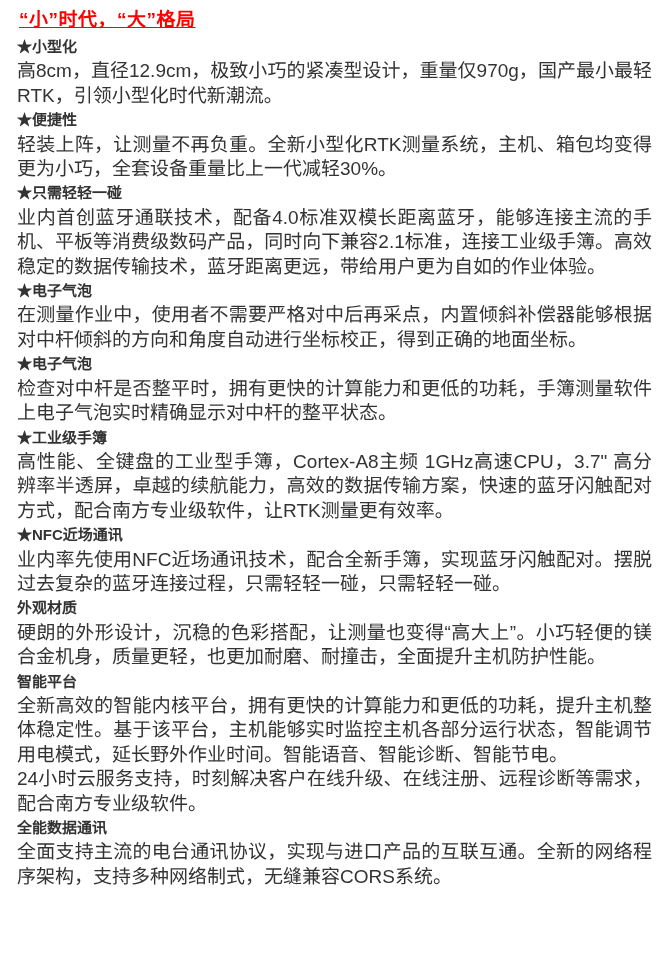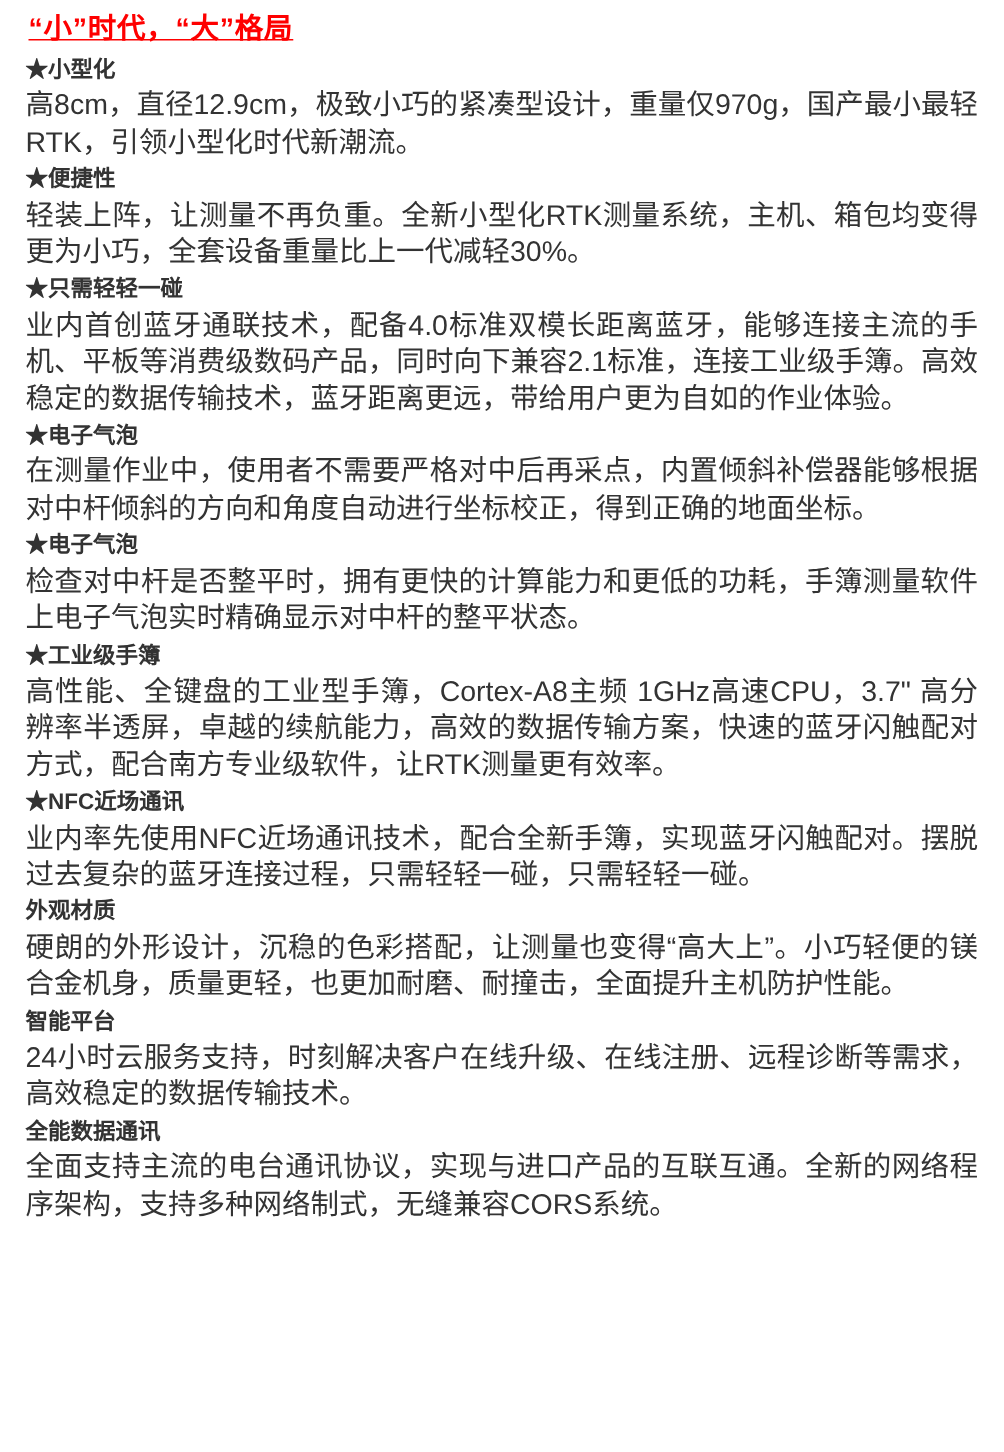--- a/index.html
+++ b/index.html
@@ -94,24 +94,25 @@
   <section class="feature">
   </section>
 
   <section class="feature">
     <h2 class="feature-heading">外观材质</h2>
     <p class="feature-body">硬朗的外形设计，沉稳的色彩搭配，让测量也变得“高大上”。小巧轻便的镁合金机身，质量更轻，也更加耐磨、耐撞击，全面提升主机防护性能。</p>
   </section>
 
   <section class="feature">
     <h2 class="feature-heading">智能平台</h2>
+    <p class="feature-body">全新高效的智能内核平台，拥有更快的计算能力和更低的功耗，提升主机整体稳定性。基于该平台，主机能够实时监控主机各部分运行状态，智能调节用电模式，延长野外作业时间。智能语音、智能诊断、智能节电。</p>
   </section>
 
   <section class="feature">
-    <p class="feature-body">24小时云服务支持，时刻解决客户在线升级、在线注册、远程诊断等需求，高效稳定的数据传输技术。</p>
+    <p class="feature-body">24小时云服务支持，时刻解决客户在线升级、在线注册、远程诊断等需求，配合南方专业级软件。</p>
   </section>
 
   <section class="feature">
     <h2 class="feature-heading">全能数据通讯</h2>
     <p class="feature-body">全面支持主流的电台通讯协议，实现与进口产品的互联互通。全新的网络程序架构，支持多种网络制式，无缝兼容CORS系统。</p>
   </section>
 </div>
 </main>
 
 </body></html>

